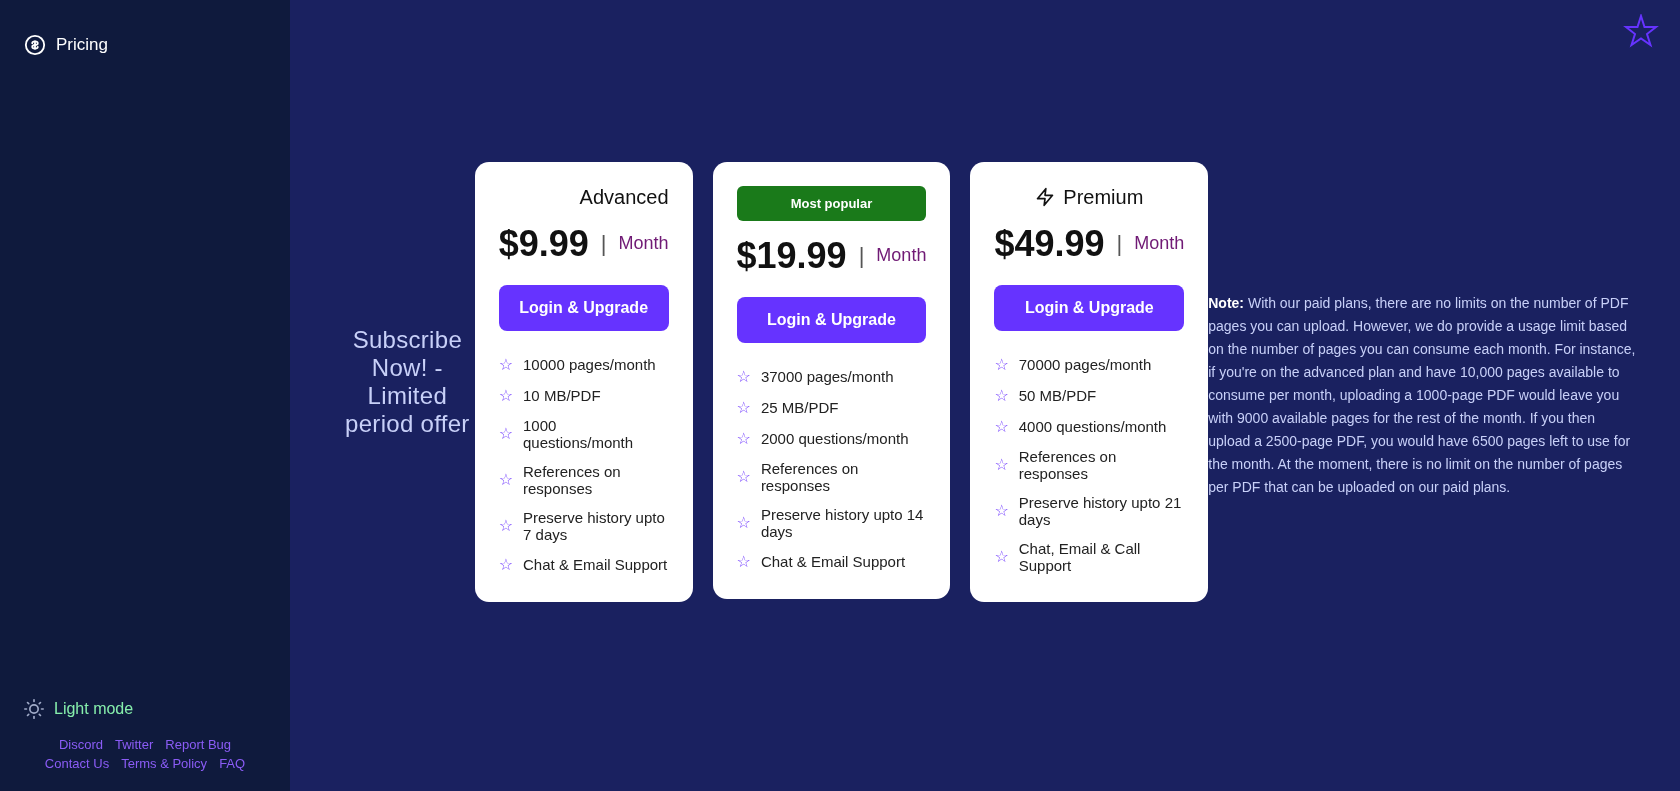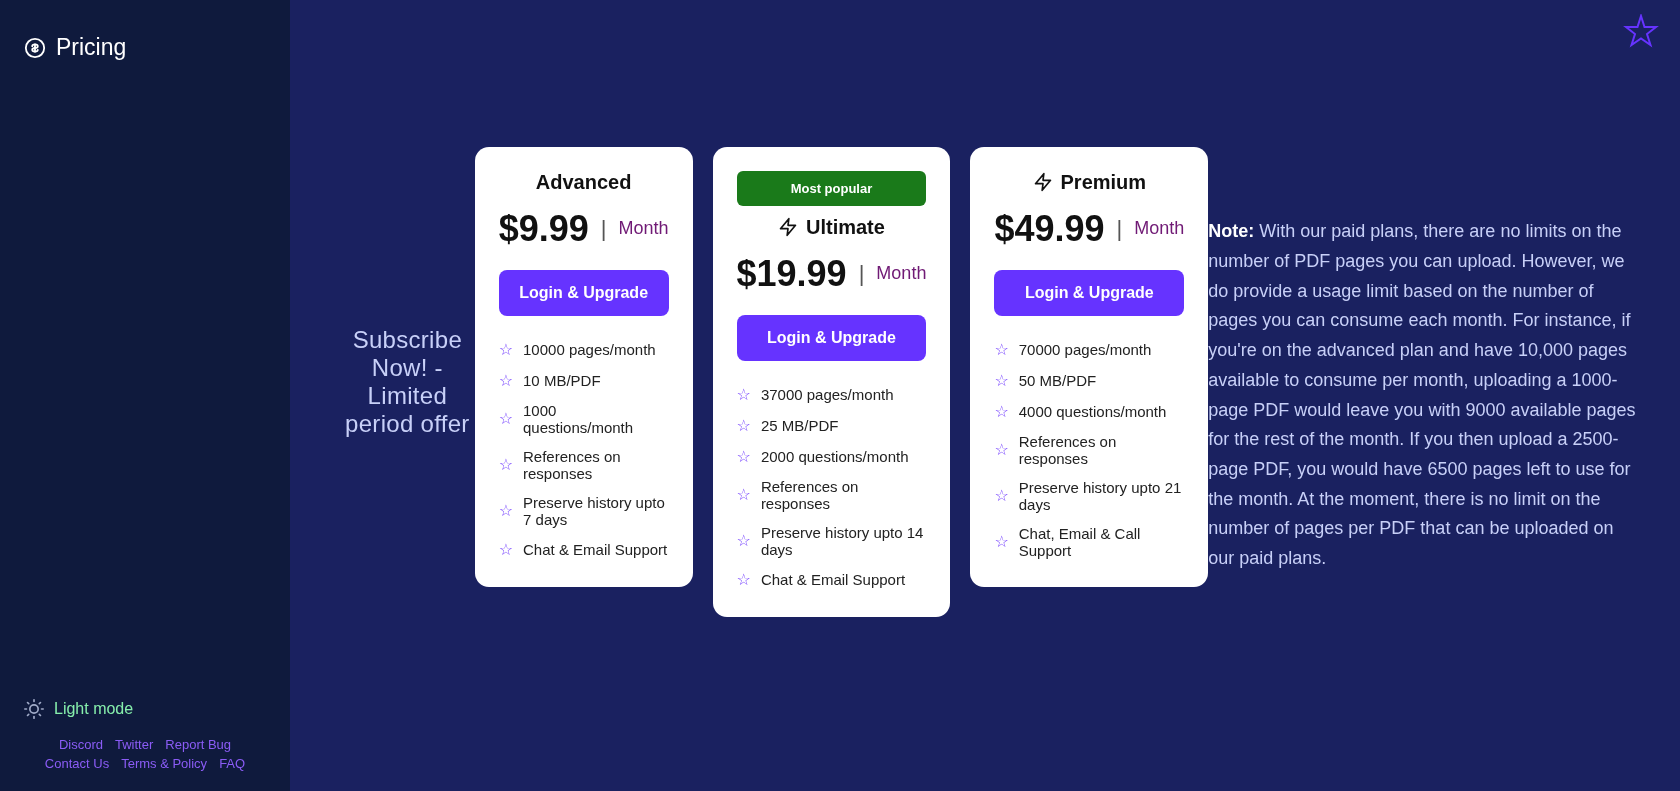--- a/index.html
+++ b/index.html
@@ -28,21 +28,21 @@
       letter-spacing: 1px;
       padding-bottom: 10px;
       border-bottom: 2px solid #ffffff44;
       margin-bottom: 18px;
     }
     .sidebar-nav-item {
       display: flex;
       align-items: center;
       gap: 10px;
       color: #ffffff;
-      font-size: 23px;
+      font-size: 17px;
       font-weight: 500;
       padding: 6px 0;
       cursor: pointer;
     }
     .sidebar-nav-item svg { flex-shrink: 0; }
 
     .sidebar-spacer { flex: 1; }
 
     .light-mode-toggle {
       display: flex;
@@ -127,23 +127,23 @@
     .card {
       background: #ffffff;
       border-radius: 14px;
       padding: 24px 24px 28px;
       flex: 1;
       position: relative;
     }
 
     .card-title {
       font-size: 20px;
-      font-weight: 700;
+      font-weight: 400;
       color: #111;
-      text-align: center;
+      text-align: right;
       margin-bottom: 14px;
     }
     .card-title-row {
       display: flex;
       align-items: center;
       justify-content: center;
       gap: 8px;
     }
 
     .most-popular-badge {
@@ -210,21 +210,21 @@
       color: #7744ff;
       font-size: 16px;
       flex-shrink: 0;
     }
 
     
     .note-section {
       max-width: 1050px;
       width: 100%;
       color: #c8d0f8;
-      font-size: 18px;
+      font-size: 14px;
       line-height: 1.65;
     }
 
     
     .decor-badge {
       position: absolute;
       top: 14px;
       right: 20px;
     }
   </style>
@@ -313,26 +313,20 @@
         </li>
         <li class="feature-item">
           <span class="star-icon">☆</span>
           <span>Chat &amp; Email Support</span>
         </li>
       </ul>
     </div>
 
     <div class="card">
       <div class="most-popular-badge">Most popular</div>
-      <div class="card-title-row">
-        <svg width="20" height="20" viewBox="0 0 24 24" fill="none" stroke="#111" stroke-width="2" stroke-linecap="round" stroke-linejoin="round">
-          <polygon points="13 2 3 14 12 14 11 22 21 10 12 10 13 2"></polygon>
-        </svg>
-        <span class="card-title" style="margin-bottom:0">Ultimate</span>
-      </div>
       <div class="price-row" style="margin-top:14px">
         <span class="price-amount">$19.99</span>
         <span class="price-divider">|</span>
         <span class="price-period">Month</span>
       </div>
       <button class="upgrade-btn">Login &amp; Upgrade</button>
       <ul class="feature-list">
         <li class="feature-item">
           <span class="star-icon">☆</span>
           <span>37000 pages/month</span>

